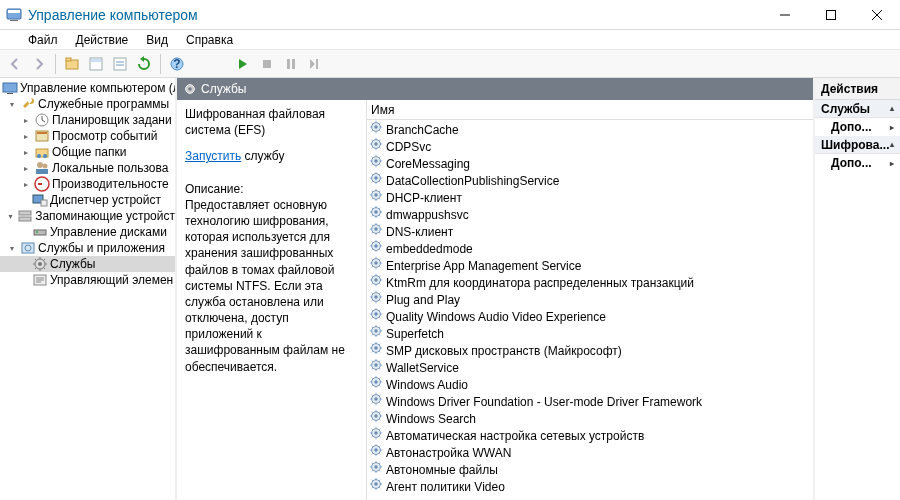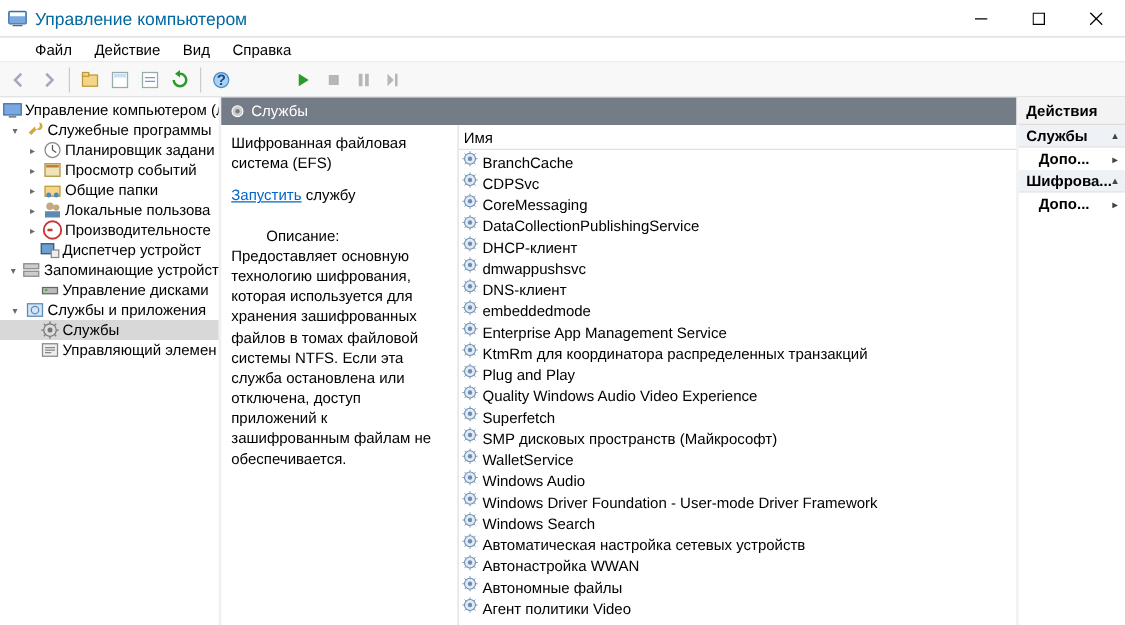--- a/index.html
+++ b/index.html
@@ -39,21 +39,21 @@
 
 
 .svc-header { height: 22px; background: #747c87; color: #fff; display: flex; align-items: center; padding: 0 6px; gap: 4px; }
 .svc-header .gear { width: 14px; height: 14px; }
 
 
 .svc-body { flex: 1; display: flex; overflow: hidden; }
 .svc-detail { width: 190px; padding: 6px 8px; font-size: 11px; line-height: 1.35; border-right: 1px solid #e0e0e0; }
 .svc-detail .sel-name { font-weight: 400; margin-bottom: 10px; }
 .svc-detail a { color: #0066cc; text-decoration: underline; }
-.svc-detail .desc-label { margin-top: 16px; margin-left: 28px; }
+.svc-detail .desc-label { margin-top: 16px; }
 .svc-list { flex: 1; overflow: hidden; }
 .svc-list-header { height: 20px; border-bottom: 1px solid #e0e0e0; display: flex; align-items: center; padding-left: 4px; font-size: 12px; color: #000; }
 .svc-list-items { overflow-y: auto; height: calc(100% - 20px); }
 .svc-item { height: 17px; display: flex; align-items: flex-end; padding-left: 2px; gap: 3px; white-space: nowrap; }
 .svc-item .s-icon { width: 14px; height: 14px; flex-shrink: 0; }
 
 
 .actions-header { height: 22px; background: #f3f3f3; border-bottom: 1px solid #dcdcdc; display: flex; align-items: center; padding: 0 6px; font-size: 12px; }
 .action-group-header { display: flex; align-items: center; justify-content: space-between; padding: 2px 6px; background: #eef2f6; font-size: 11px; height: 18px; border-bottom: 1px solid #e3e3e3; }
 .action-group-item { display: flex; align-items: center; justify-content: space-between; padding: 2px 6px 2px 16px; font-size: 11px; height: 18px; }

